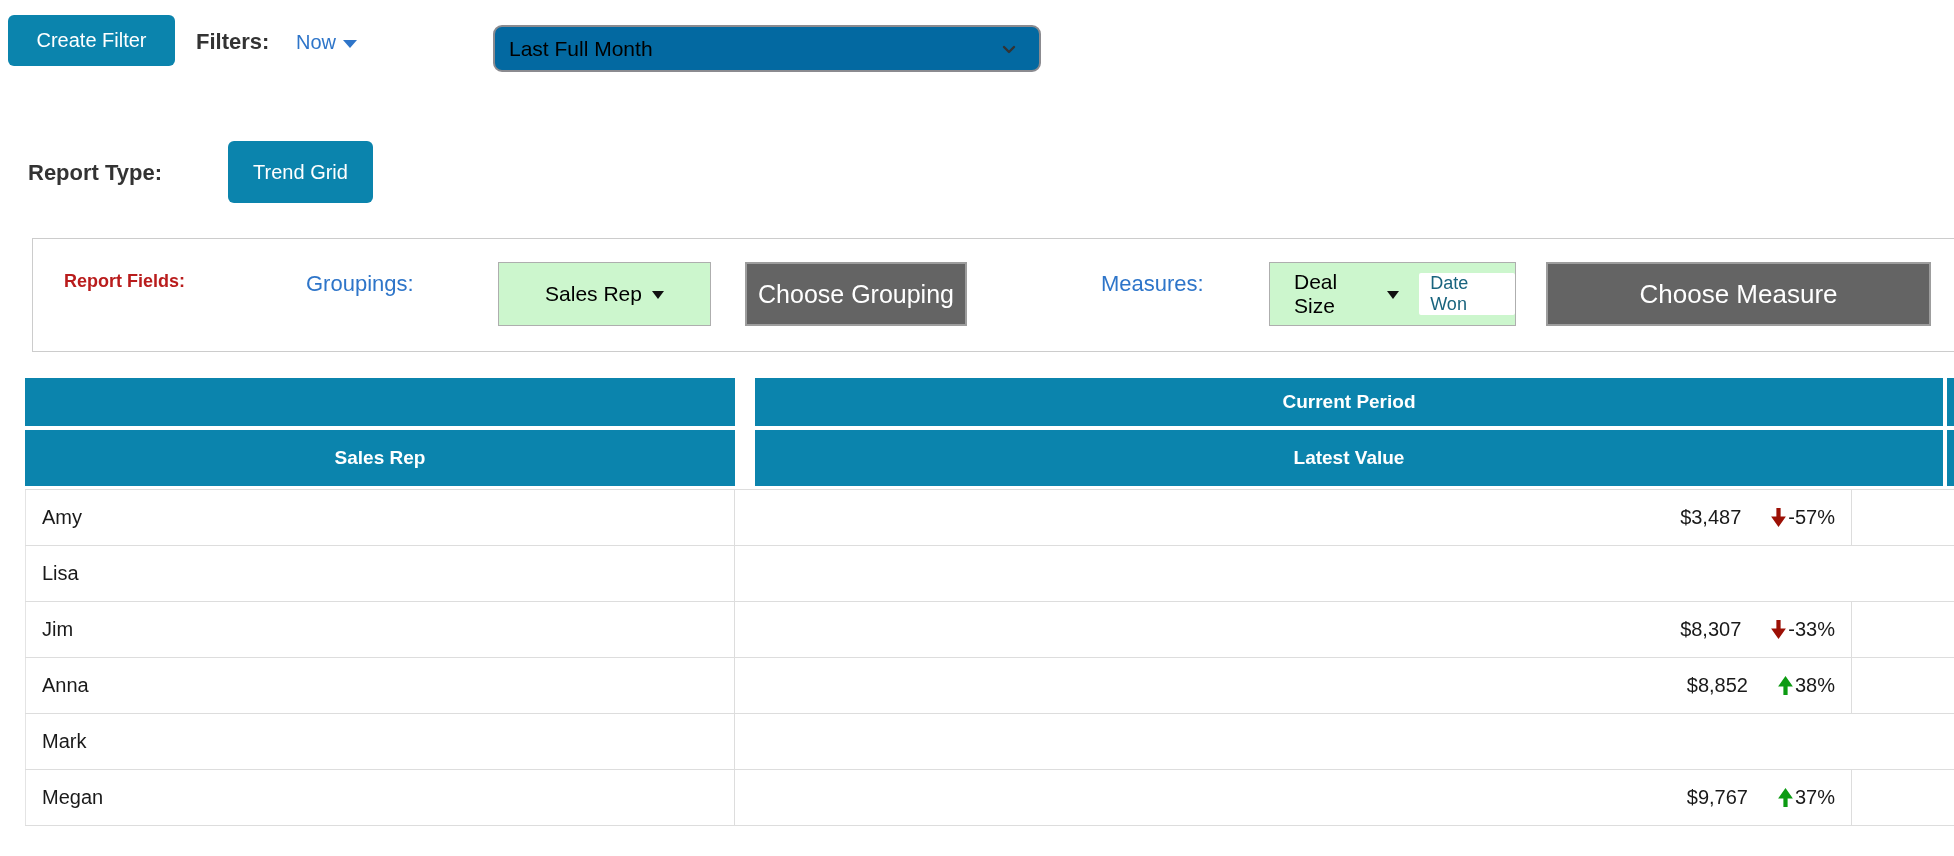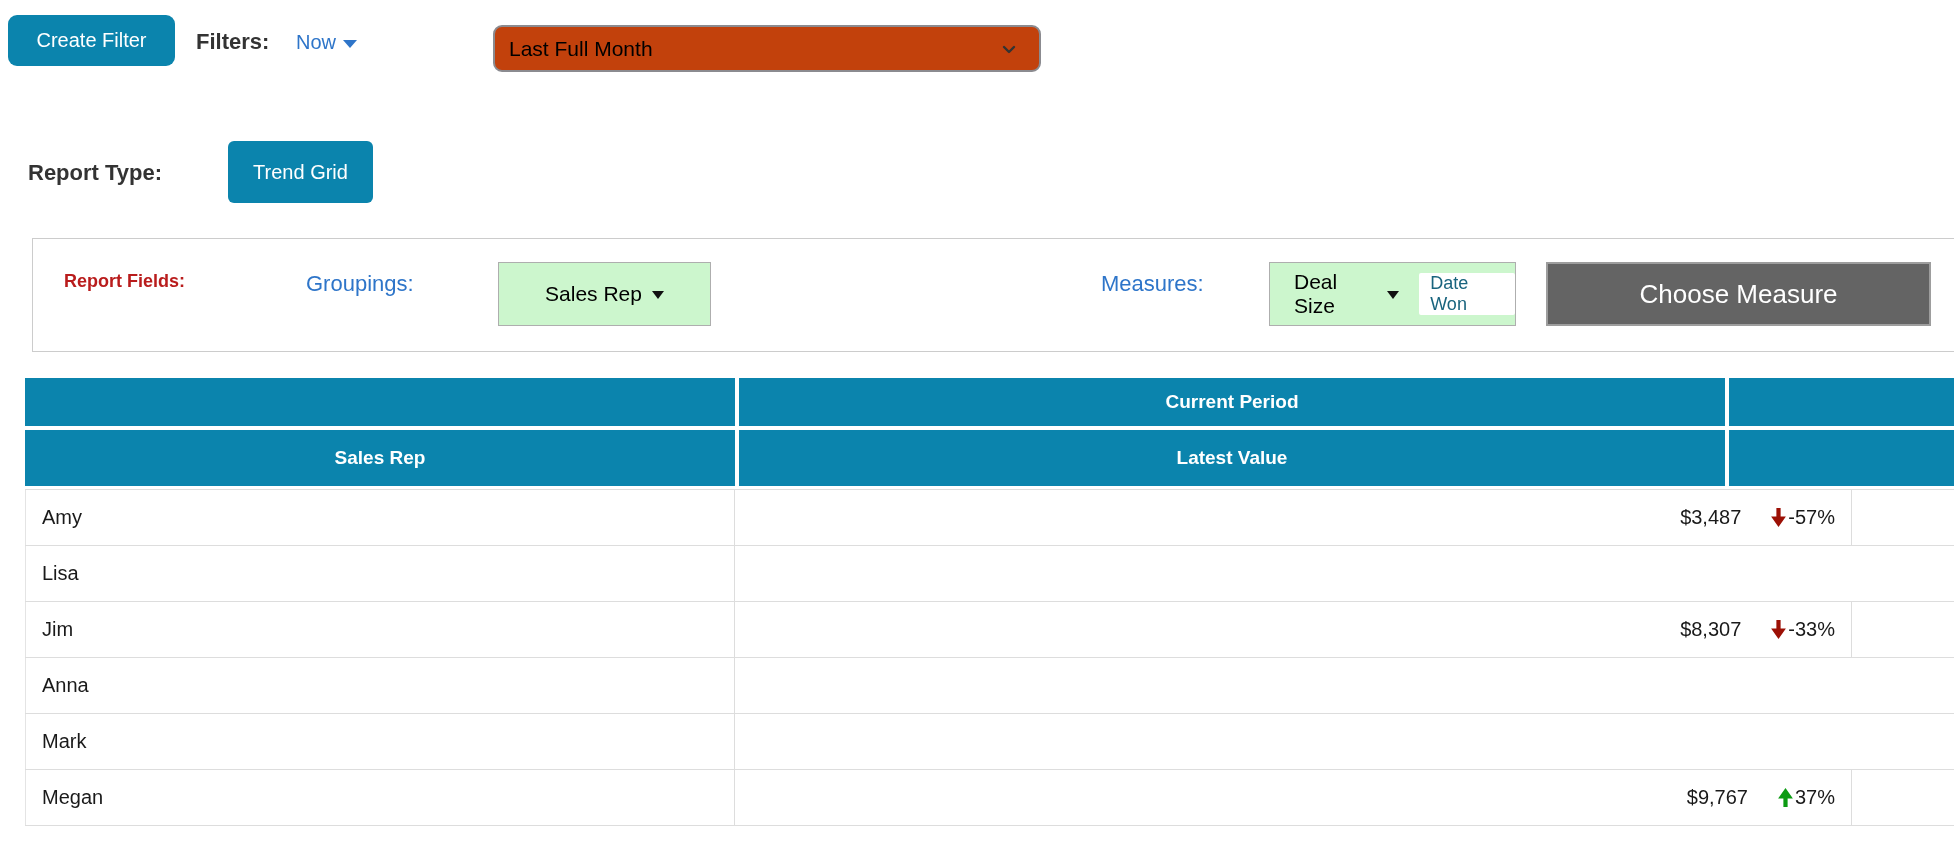--- a/index.html
+++ b/index.html
@@ -7,33 +7,33 @@
   .canvas {
     position:relative; width:1954px; height:856px; background:#fff;
     font-family:"Liberation Sans", sans-serif; overflow:hidden; color:#222;
   }
   
   .btn-blue {
     position:absolute; display:flex; align-items:center; justify-content:center;
     background:var(--accent,#0b84ad); color:#fff; border:none; border-radius:6px;
     font-family:inherit; cursor:pointer;
   }
-  .create-filter { left:8px; top:15px; width:167px; height:51px; font-size:20px;border-radius:9px; }
+  .create-filter { left:8px; top:15px; width:167px; height:51px; font-size:20px; }
   .filters-label { position:absolute; left:196px; top:29px; font-size:22px; font-weight:bold; color:#333; }
   .now-link {
     position:absolute; left:296px; top:31px; font-size:20px; color:var(--link,#2e75c9);
     display:flex; align-items:center; gap:7px; cursor:pointer;
   }
   .caret-down {
     width:0; height:0; border-left:7px solid transparent; border-right:7px solid transparent;
     border-top:8px solid var(--link,#2e75c9); margin-top:3px;
   }
   .period-select {
     position:absolute; left:493px; top:25px; width:548px; height:47px;
-    background:#c2410c; border:2px solid #8b8b90; border-radius:9px;
+    background:#0369a1; border:2px solid #8b8b90; border-radius:9px;
     display:flex; align-items:center; font-size:21px; color:#000;
     padding:0 22px 0 14px; cursor:pointer;
   }
   .period-select .sel-text { flex:1; }
   .chevron { width:16px; height:16px; }
   .chevron polyline { fill:none; stroke:#333; stroke-width:2.4; stroke-linecap:round; stroke-linejoin:round; }
   
   .report-type-label { position:absolute; left:28px; top:160px; font-size:22px; font-weight:bold; color:#333; }
   .trend-grid { left:228px; top:141px; width:145px; height:62px; font-size:20px; }
   
@@ -68,21 +68,21 @@
   .choose-grouping { left:712px; width:222px; font-size:25px; }
   .choose-measure  { left:1513px; width:385px; font-size:26px; }
   
   .trend-table { position:absolute; left:25px; top:378px; right:0; }
   .hrow { display:flex; height:48px; margin-bottom:4px; }
   .hrow2 { height:56px; margin-bottom:3px; }
   .hcell {
     background:var(--accent,#0b84ad); color:#fff; font-size:19px; font-weight:bold;
     display:flex; align-items:center; justify-content:center;
   }
-  .c1 { width:710px; } .c2 { width:986px; margin-left:4px; } .c3 { flex:1; margin-left:4px; }
+  .c1 { width:710px; } .c2 { width:1188px; margin-left:20px; } .c3 { flex:1; margin-left:4px; }
   .tbody { border-top:1px solid #ddd; }
   .trow { display:flex; height:56px; border-bottom:1px solid #ddd; background:#fff; }
   .cell { display:flex; align-items:center; font-size:20px; color:#1a1a1a; }
   .name-cell { width:710px; padding-left:16px; border-left:1px solid #e4e4e4; border-right:1px solid #ddd; }
   .value-cell { width:1117px; justify-content:flex-end; padding-right:16px; border-right:1px solid #ddd; gap:30px; }
   .stub-cell { flex:1; }
   .change { display:flex; align-items:center; gap:2px; }
   .arrow { width:15px; height:19px; }
   .arrow path { fill:var(--down-red,#9c1005); }
   .arrow.up { transform:rotate(180deg); }
@@ -112,20 +112,21 @@
 
   <div class="report-fields">
     <div class="rf-label">Report Fields:</div>
     <div class="rf-blue groupings-label">Groupings:</div>
 
     <div class="chip-green grouping-chip">
       <span>Sales Rep</span>
       <span class="chip-caret"></span>
     </div>
 
+    <button class="btn-gray choose-grouping">Choose Grouping</button>
 
     <div class="rf-blue measures-label">Measures:</div>
 
     <div class="chip-green measure-chip">
       <span>Deal Size</span>
       <span class="chip-caret"></span>
       <span class="date-won">Date Won</span>
     </div>
 
     <button class="btn-gray choose-measure">Choose Measure</button>
@@ -171,20 +172,29 @@
           <path d="M5 0 h4 v8 h5 l-7 10 -7 -10 h5 z"></path>
         </svg>
         <span class="pct">-33%</span>
       </span>
     </div>
     <div class="cell stub-cell"></div>
   </div>
 
   <div class="trow">
     <div class="cell name-cell">Anna</div>
+    <div class="cell value-cell">
+      <span class="value">$8,852</span>
+      <span class="change">
+        <svg class="arrow up" viewBox="0 0 14 18">
+          <path d="M5 0 h4 v8 h5 l-7 10 -7 -10 h5 z"></path>
+        </svg>
+        <span class="pct">38%</span>
+      </span>
+    </div>
     <div class="cell stub-cell"></div>
   </div>
 
   <div class="trow">
     <div class="cell name-cell">Mark</div>
     <div class="cell stub-cell"></div>
   </div>
 
   <div class="trow">
     <div class="cell name-cell">Megan</div>

